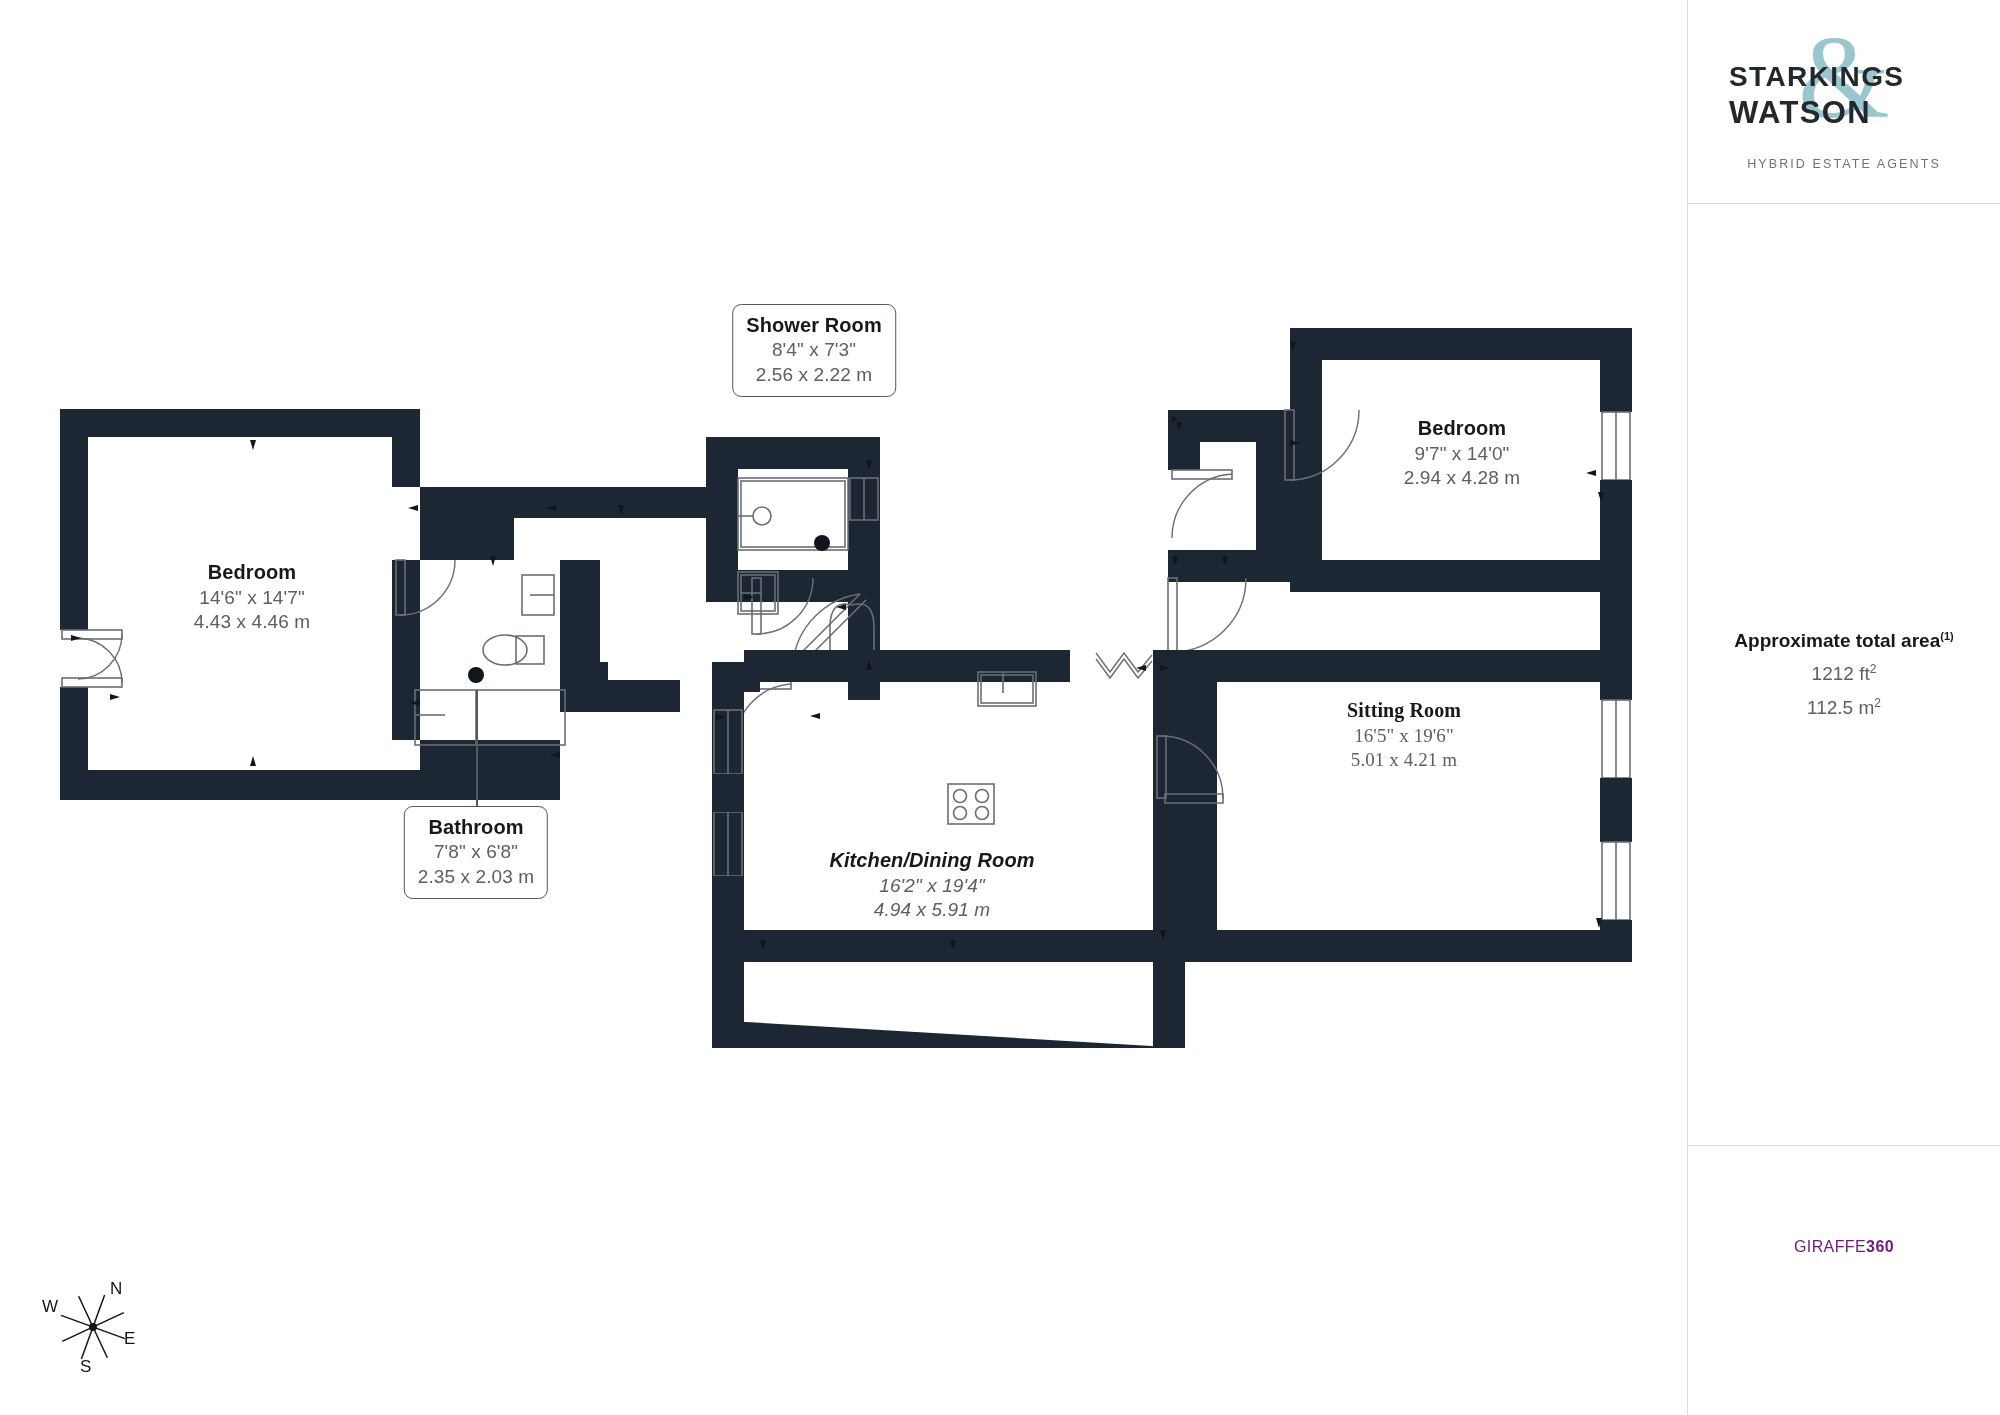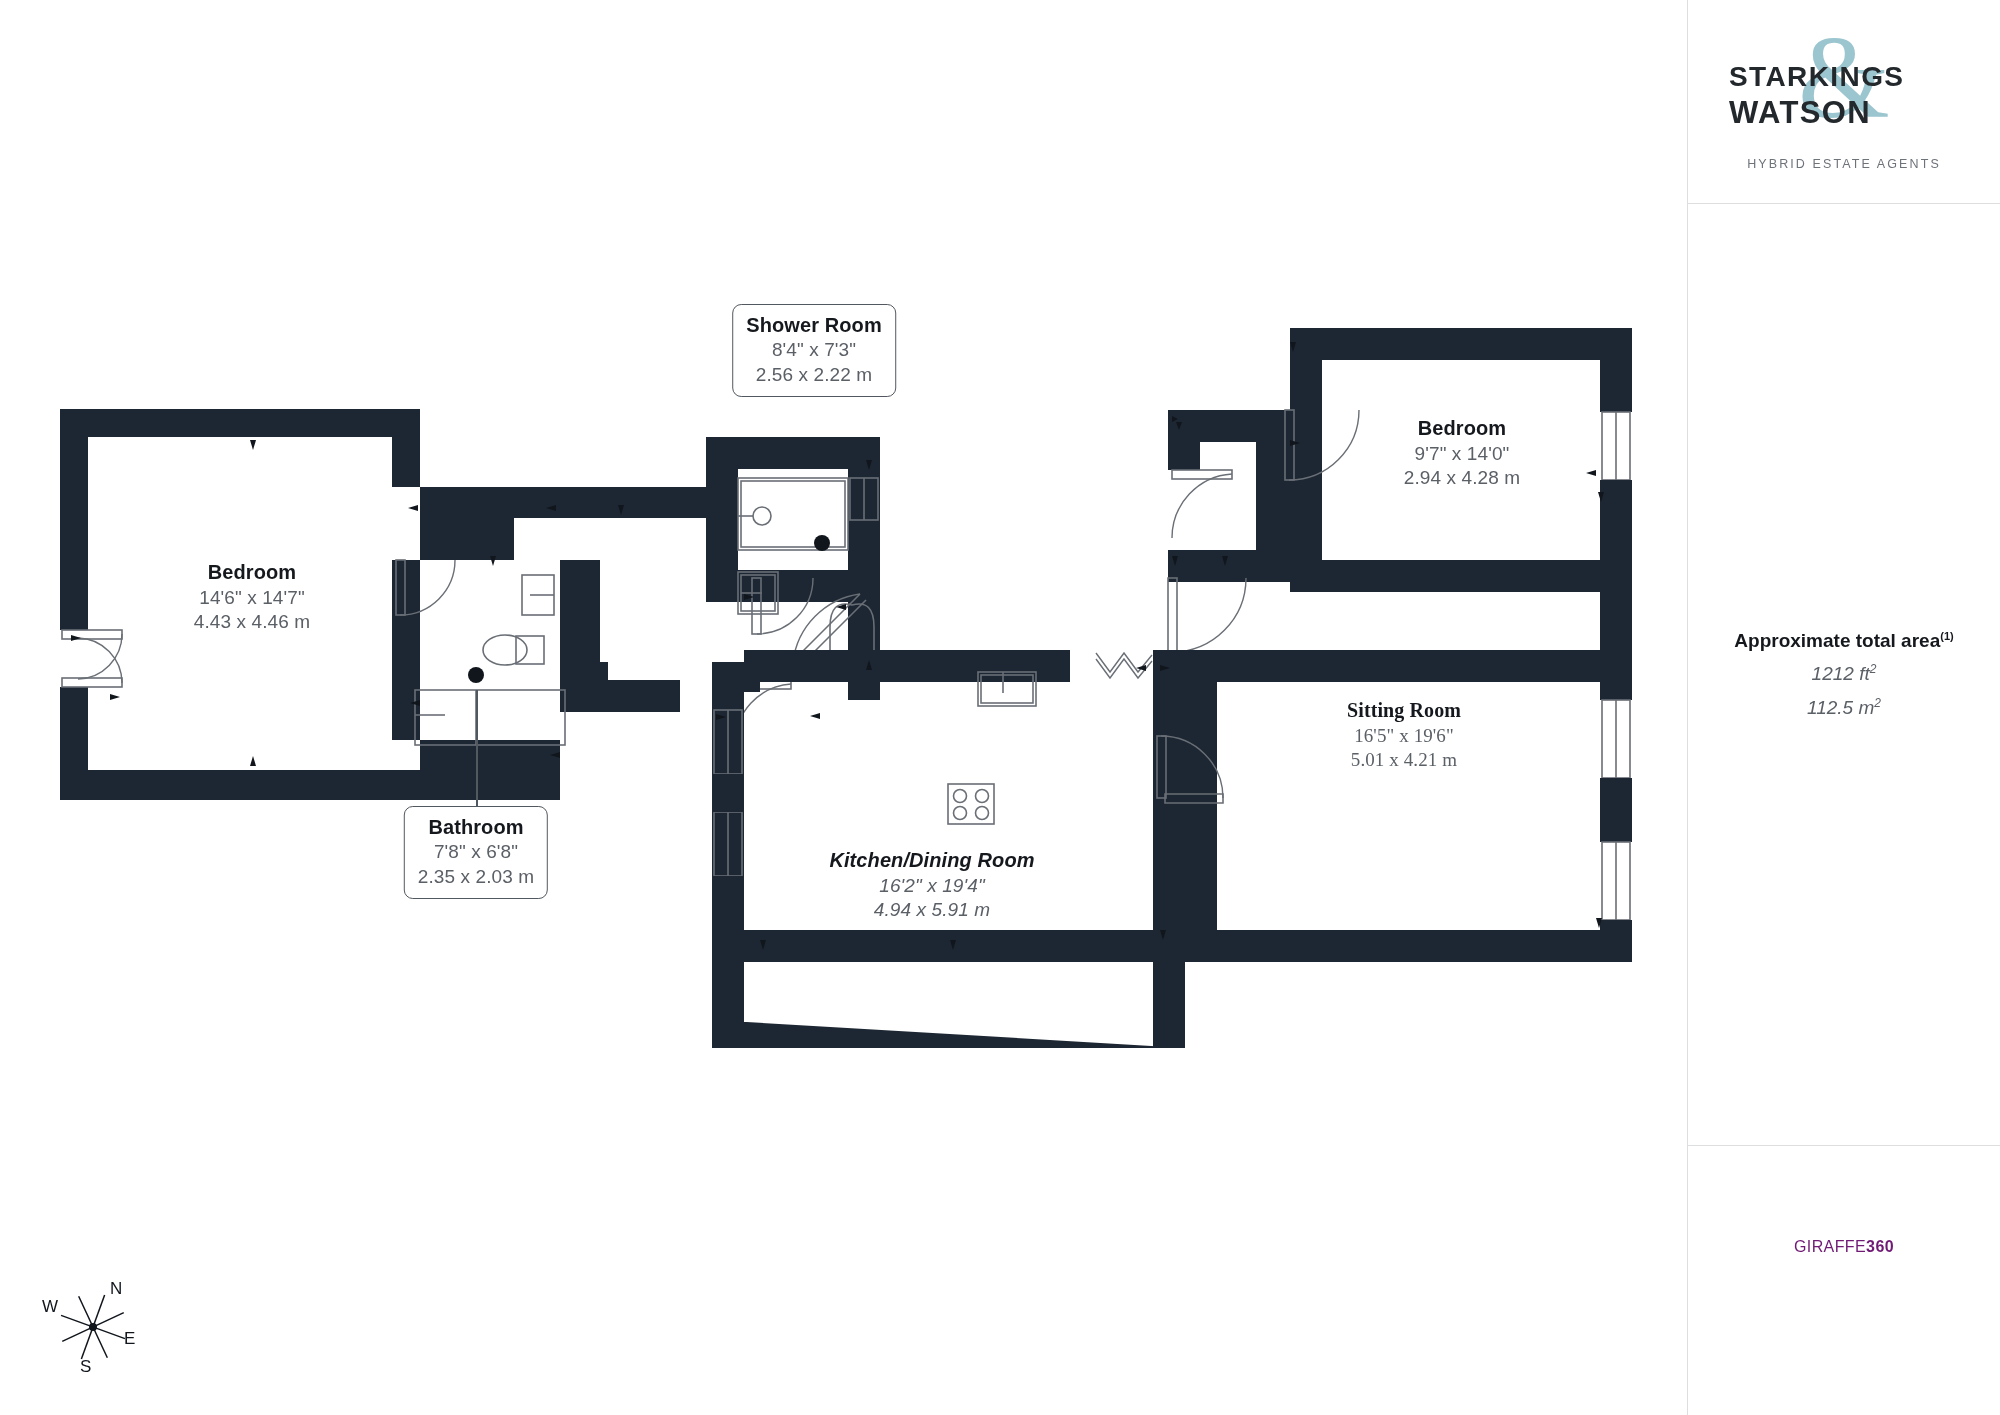--- a/index.html
+++ b/index.html
@@ -130,21 +130,20 @@
     font-weight: bold;
     color: #15181d;
     text-align: center;
   }
   .area-title sup { font-size: 11px; }
   .area-val {
     font-size: 19px;
     color: #5b6067;
     text-align: right;
     margin-top: 10px;
-    font-style: italic;
   }
   .area-val sup { font-size: 12px; }
 
   .note-txt {
     font-size: 14.5px;
     color: #5b6067;
     text-align: center;
     padding: 0 14px;
   }
   .legal-txt {

